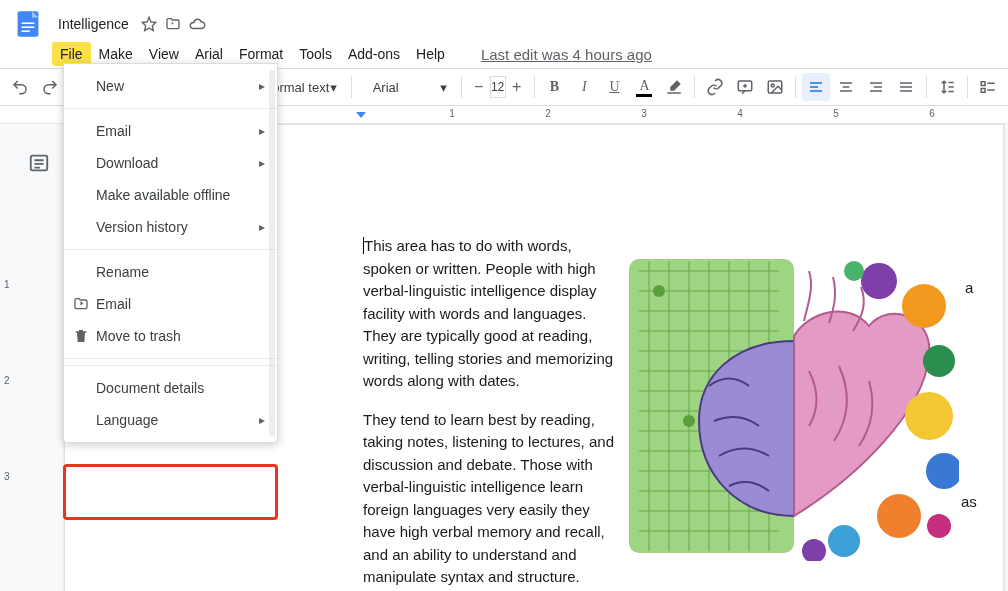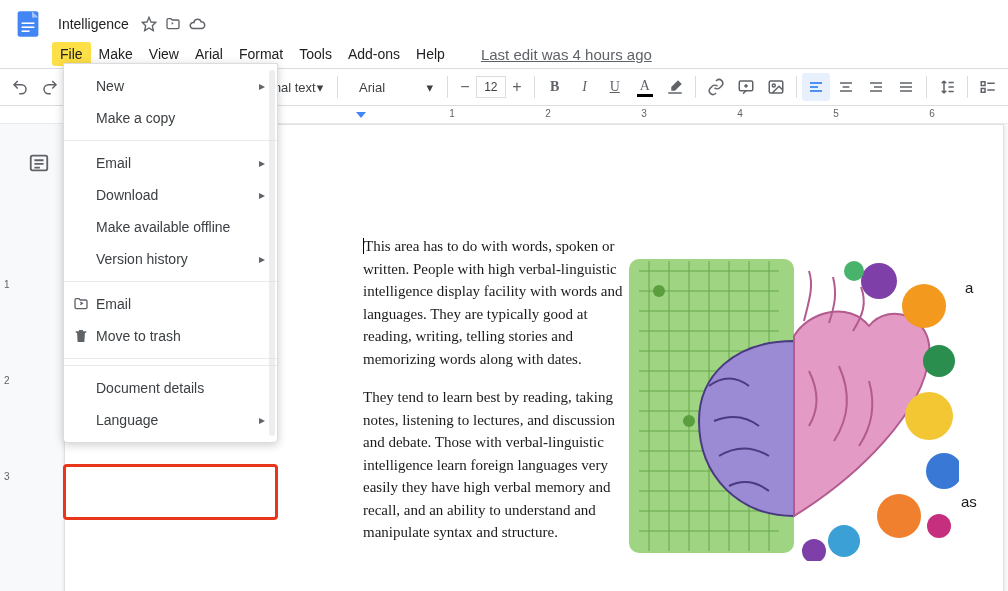--- a/index.html
+++ b/index.html
@@ -20,21 +20,21 @@
   .menu-item.active { background:#fde047;}
   .last-edit { margin-left:28px; color:#5f6368; text-decoration:underline; font-size:15px;}
   
   
   .toolbar { display:flex; align-items:center; border-top:1px solid #dadce0; border-bottom:1px solid #dadce0; height:38px; padding:0 6px; gap:2px; white-space:nowrap; overflow:hidden;}
   .tb-btn { min-width:28px; height:28px; display:flex; align-items:center; justify-content:center; color:#5f6368; border-radius:3px;}
   .tb-sep { width:1px; background:#dadce0; height:22px; margin:0 4px;}
   .styles-dd { display:flex; align-items:center; padding:0 8px; height:28px; font-size:13px; color:#3c4043; min-width:90px; justify-content:space-between;}
   .font-dd { display:flex; align-items:center; padding:0 8px; height:28px; font-size:13px; color:#3c4043; min-width:90px; justify-content:space-between;margin-left:7px;}
   .fontsize { display:flex; align-items:center;}
-  .fontsize .box { width:30px; height:22px; border:1px solid #dadce0; display:flex; align-items:center; justify-content:center; font-size:12px;}
+  .fontsize .box { width:16px; height:22px; border:1px solid #dadce0; display:flex; align-items:center; justify-content:center; font-size:12px;}
   .fontsize .pm { width:22px; height:22px; display:flex; align-items:center; justify-content:center; color:#5f6368; font-size:16px;}
   .bold { font-weight:bold; font-family:"Times New Roman",serif;}
   .ital { font-style:italic; font-family:"Times New Roman",serif;}
   .und { text-decoration:underline; font-family:"Times New Roman",serif;}
   .txtcolor { display:flex; flex-direction:column; align-items:center;}
   .txtcolor .bar { width:16px; height:3px; background:#000;}
   .align-active { background:#e8f0fe; color:#1a73e8; border-radius:3px;}
   
   
   .ruler { height:18px; background:#fff; border-bottom:1px solid #e8eaed; position:relative; font-size:10px; color:#5f6368; overflow:hidden;}
@@ -42,21 +42,21 @@
   .ruler .margin-ind { position:absolute; top:6px; width:0; height:0; border-left:5px solid transparent; border-right:5px solid transparent; border-top:6px solid #4285f4;}
   
   
   .workspace { position:relative; background:#f8f9fa; height: calc(591px - 40px - 28px - 38px - 18px); overflow:hidden;}
   .outline-btn { position:absolute; left:28px; top:28px; width:24px; height:24px; color:#5f6368;}
   .vruler { position:absolute; left:0; top:0; width:20px; height:100%; font-size:10px; color:#5f6368;}
   .vruler .vnum{ position:absolute; left:4px; transform:translateY(-50%);}
   
   .page { position:absolute; left:64px; top:0; width:940px; height:600px; background:#fff; border:1px solid #e0e0e0; box-shadow:0 1px 3px rgba(60,64,67,.15);}
   .doc-body{ position:absolute; left:298px; top:110px; width:260px; font-size:15px; line-height:1.5; color:#1a1a1a;}
-  .doc-body p{ margin-bottom:16px;font-family:Liberation Serif, serif;}
+  .doc-body p{ margin-bottom:16px;}
   .cursor{ border-left:1px solid #000;}
   .floatimg{ position:absolute; left:564px; top:126px; width:330px; height:310px;}
   .floattxt{ position:absolute; font-size:15px; color:#1a1a1a;}
   
   
   .dropdown { position:absolute; left:63px; top:63px; width:215px; background:#fff; border:1px solid #dadce0; border-radius:0 0 4px 4px; box-shadow:0 2px 10px rgba(0,0,0,.2); padding:6px 0; z-index:100;}
   .dd-item { display:flex; align-items:center; height:32px; padding:0 12px 0 32px; font-size:14px; color:#3c4043; position:relative;}
   .dd-item .lefticon{ position:absolute; left:8px; width:18px; height:18px; display:flex; align-items:center; justify-content:center; color:#5f6368;}
   .dd-item .chev, .dd-item .short { margin-left:auto; color:#5f6368; font-size:12px;}
   .dd-div { height:1px; background:#e8eaed; margin:6px 0;}
@@ -287,40 +287,40 @@
     </div>
   </div>
 </div>
 
 <div class="dropdown">
   <div class="dd-scrollhint"></div>
   <div class="dd-item">
       <span>New</span>
       <span class="chev">▸</span>
     </div>
-  <div class="dd-item">
-      <span>Make a copy</span>
-    </div>
   <div class="dd-div"></div>
   <div class="dd-item">
       <span>Email</span>
       <span class="chev">▸</span>
     </div>
   <div class="dd-item">
       <span>Download</span>
       <span class="chev">▸</span>
     </div>
   <div class="dd-item">
       <span>Make available offline</span>
     </div>
   <div class="dd-item">
       <span>Version history</span>
       <span class="chev">▸</span>
     </div>
   <div class="dd-div"></div>
+  <div class="dd-item">
+      <span>Rename</span>
+    </div>
   <div class="dd-item">
       <span class="lefticon">
         <svg width="16" height="16" viewBox="0 0 24 24" fill="none" stroke="#5f6368" stroke-width="2">
           <path d="M3 6a2 2 0 0 1 2-2h4l2 2h8a2 2 0 0 1 2 2v9a2 2 0 0 1-2 2H5a2 2 0 0 1-2-2z"></path>
           <path d="M11 13l3-2-3-2"></path>
         </svg>
       </span>
       <span>Email</span>
     </div>
   <div class="dd-item">

